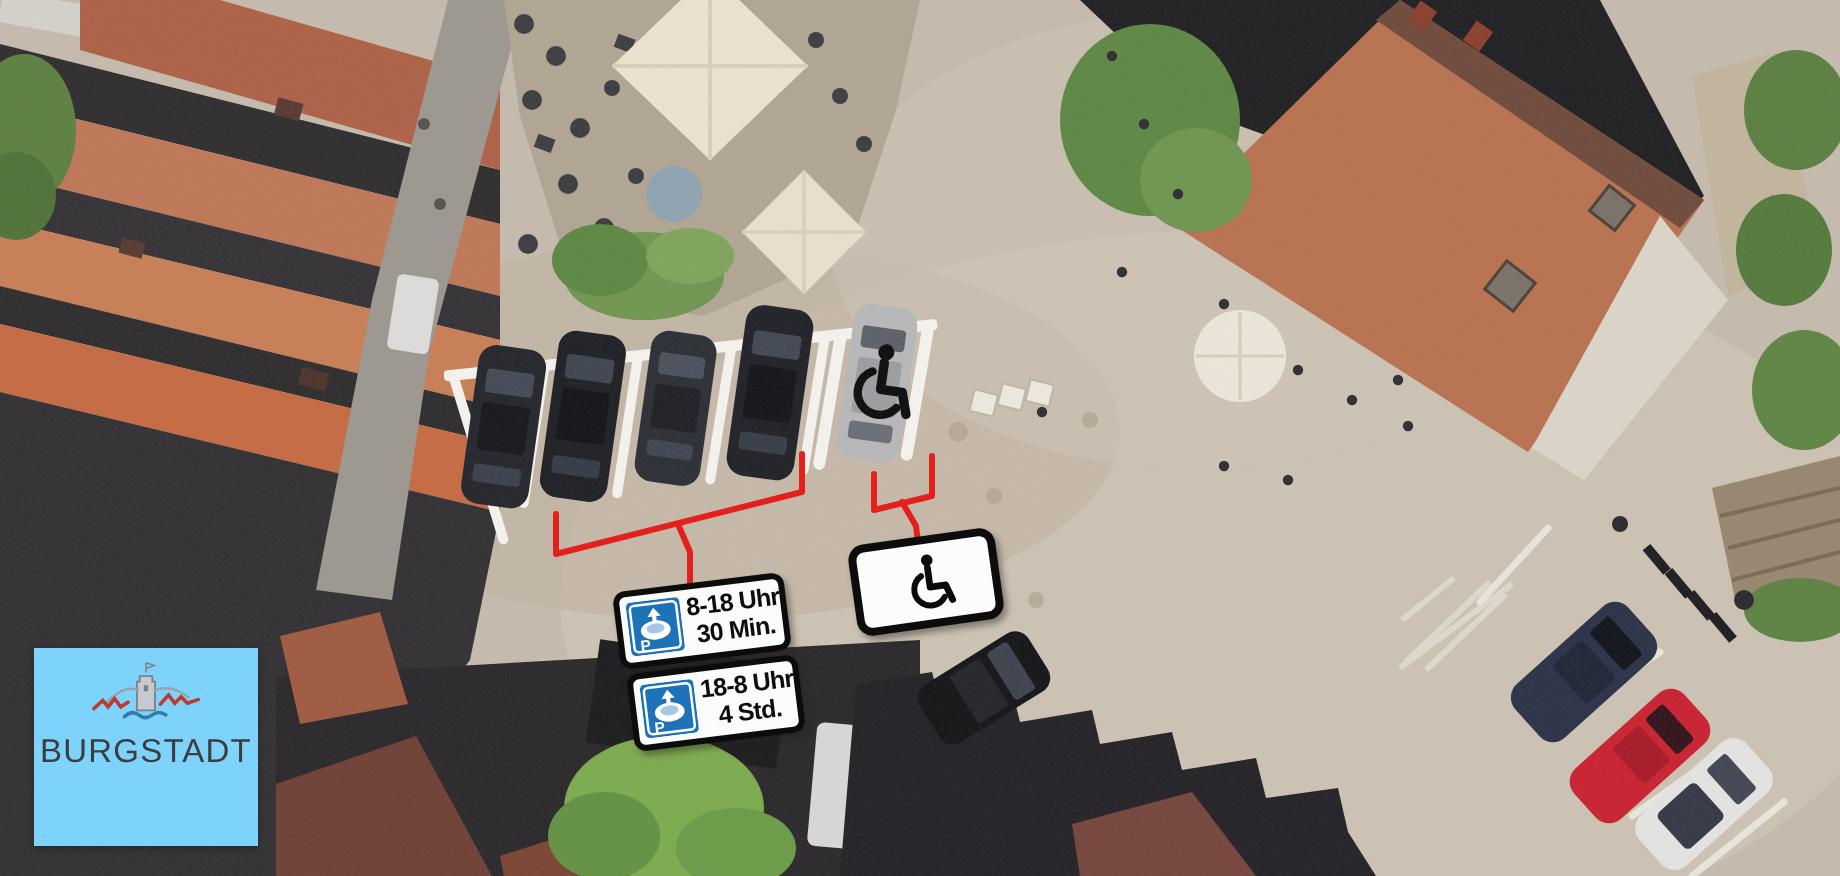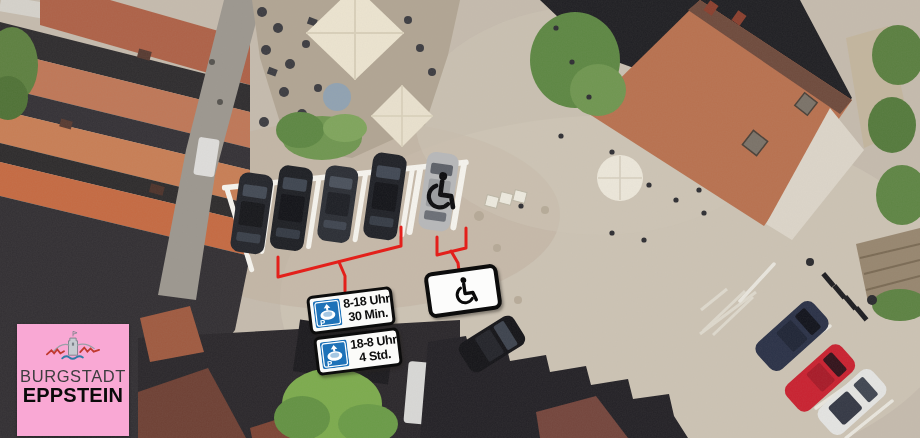--- a/index.html
+++ b/index.html
@@ -20,21 +20,21 @@
              line-height:1.1;color:#0d0d0d;white-space:nowrap;}
 
   
   .dsign{position:absolute;left:426px;top:268px;width:74px;height:46px;
          transform:rotate(-8deg);background:#fcfcfb;border:4px solid #0c0c0c;
          border-radius:8px;display:flex;align-items:center;justify-content:center;
          box-sizing:border-box;box-shadow:1.5px 2.5px 3px rgba(40,35,30,.45);}
   .dsign svg{width:30px;height:30px;color:#0a0a0a;}
 
   
-  .logo{position:absolute;left:17px;top:324px;width:112px;height:112px;background:#f9a8d4;
+  .logo{position:absolute;left:17px;top:324px;width:112px;height:99px;background:#7dd3fc;
         display:flex;flex-direction:column;align-items:center;padding-top:6px;
         box-sizing:border-box;box-shadow:0 1px 3px rgba(0,0,0,.3);}
   .logo svg{width:62px;height:36px;}
   .logo-l1{font-size:16.5px;font-weight:400;color:#3d3d3f;letter-spacing:0.6px;margin-top:1px;}
   .logo-l2{font-size:20px;font-weight:800;color:#0a0a0a;letter-spacing:0.2px;margin-top:-2px;}
 </style>
 </head>
 <body>
 
 <div class="stage">
@@ -325,16 +325,15 @@
     <path d="M32 1.5 l4.5 1.6 -4.5 1.6" fill="none" stroke="#7d838c" stroke-width="0.9"></path>
     <path d="M28.5 9 h7 l0 3 h1.5 v16 h-10 v-16 h1.5 z" fill="#c6cad0" stroke="#7b8089" stroke-width="1"></path>
     <rect x="30.8" y="14" width="2.4" height="3.4" fill="#7b8089"></rect>
     <path d="M10 24 Q20 13 28 17" fill="none" stroke="#9aa0a8" stroke-width="1.3"></path>
     <path d="M36.5 17 Q46 13 56 21" fill="none" stroke="#9aa0a8" stroke-width="1.3"></path>
     <path d="M3 27 L8 22.5 L11 26 L14.5 21.5 L18 26 L22 23.5" fill="none" stroke="#c0392f" stroke-width="2" stroke-linecap="round"></path>
     <path d="M40 24.5 L44.5 19.5 L48 24 L51.5 20.5 L55 24 L61 22" fill="none" stroke="#c0392f" stroke-width="2" stroke-linecap="round"></path>
     <path d="M20 31.5 Q24 27.5 28 30.5 Q31.5 33.5 35.5 30.5 Q39 27.8 43 30.5" fill="none" stroke="#2f7ca6" stroke-width="2" stroke-linecap="round"></path>
   </svg>
   <div class="logo-l1">BURGSTADT</div>
-  <div class="logo-l2">EPPSTEIN</div>
 </div>
 
 </div>
 
 </body></html>

